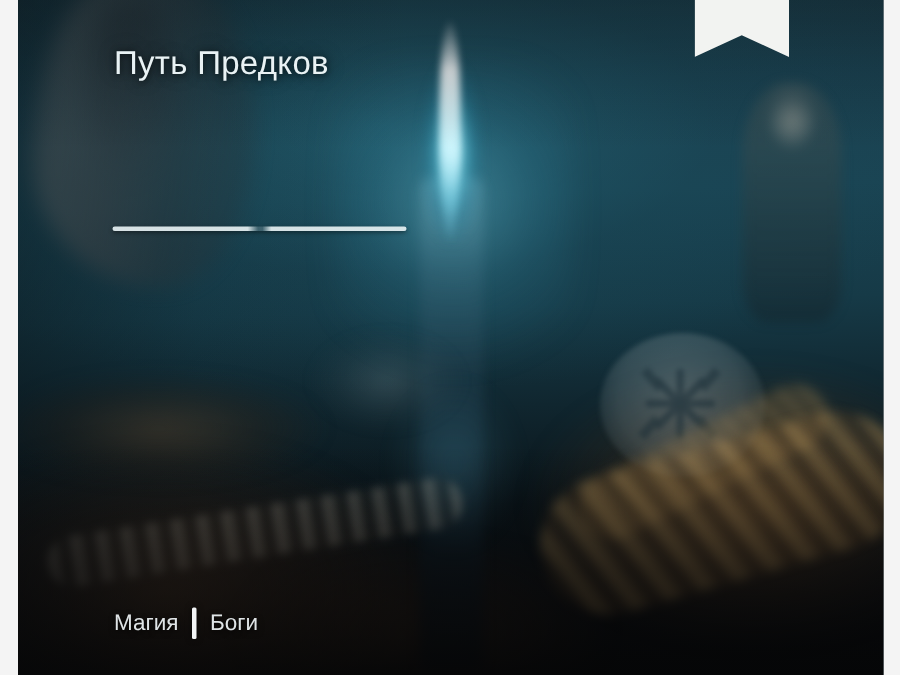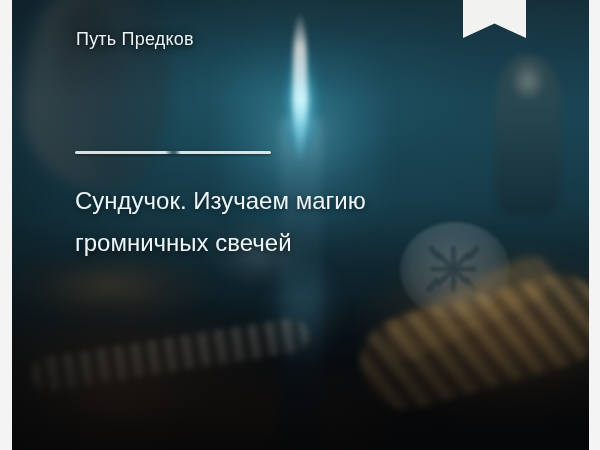--- a/index.html
+++ b/index.html
@@ -311,21 +311,21 @@
     background:linear-gradient(180deg,rgba(8,20,26,.34) 0%,rgba(8,20,26,0) 100%);
   }
 
   
   .content{
     position:absolute;inset:0;
   }
   .kicker{
     position:absolute;
     left:64px;top:29px;
-    font-size:18px;
+    font-size:22px;
     font-weight:400;
     letter-spacing:.2px;
     color:#e9f2f4;
     text-shadow:0 1px 4px rgba(0,0,0,.65),0 0 12px rgba(0,0,0,.45);
     white-space:nowrap;
   }
   .title{
     position:absolute;
     left:62px;top:69px;
     font-size:45px;
@@ -433,21 +433,25 @@
     <div class="vignette-left"></div>
     <div class="vignette-bottom"></div>
 
     <div class="content">
 
       <div class="kicker">Путь Предков</div>
 
 
       <div class="divider"></div>
 
-      <div class="subtitle">Сундучок. Изучаем магию громничных свечей</div>
-
+
+      <div class="tagline">
+        <span>Магия</span>
+        <span class="tag-sep"></span>
+        <span>Боги</span>
+      </div>
 
     </div>
 
     <div class="bookmark"></div>
 
   </div>
 </div>
 
 </body></html>

